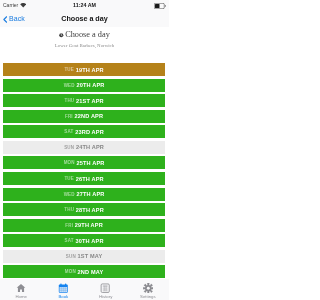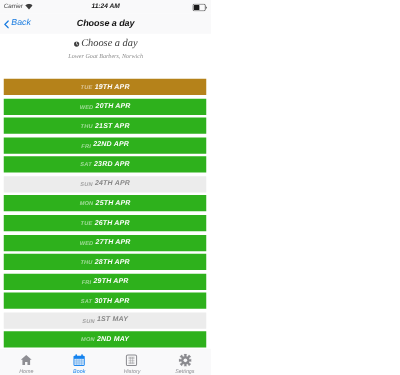--- a/index.html
+++ b/index.html
@@ -1,18 +1,18 @@
 <!DOCTYPE html>
 <html><head>
 <meta charset="utf-8">
 <style>
   * { margin:0; padding:0; box-sizing:border-box; }
   html,body { width:169px; height:300px; overflow:hidden; }
   body { font-family:"Liberation Sans", sans-serif; background:#ffffff; -webkit-font-smoothing:antialiased; }
-  .phone { position:relative; width:169px; height:300px; background:#ffffff; overflow:hidden;font-style:italic; }
+  .phone { position:relative; width:169px; height:300px; background:#ffffff; overflow:hidden; }
 
   
   .statusbar { position:absolute; top:0; left:0; right:0; height:11px; background:#f9f9fa;
                font-size:5px; color:#3c3c3c; }
   .sb-left { position:absolute; left:3px; top:2px; display:flex; align-items:center; gap:1.5px; line-height:7px; }
   .sb-center { position:absolute; left:0; right:0; top:2.2px; text-align:center; font-weight:700; font-size:5.3px; line-height:7px; color:#151515; }
   .sb-right { position:absolute; right:3px; top:3px; display:flex; align-items:center; }
 
   
   .navbar { position:absolute; top:11px; left:0; right:0; height:16px; background:#f9f9fa; }

